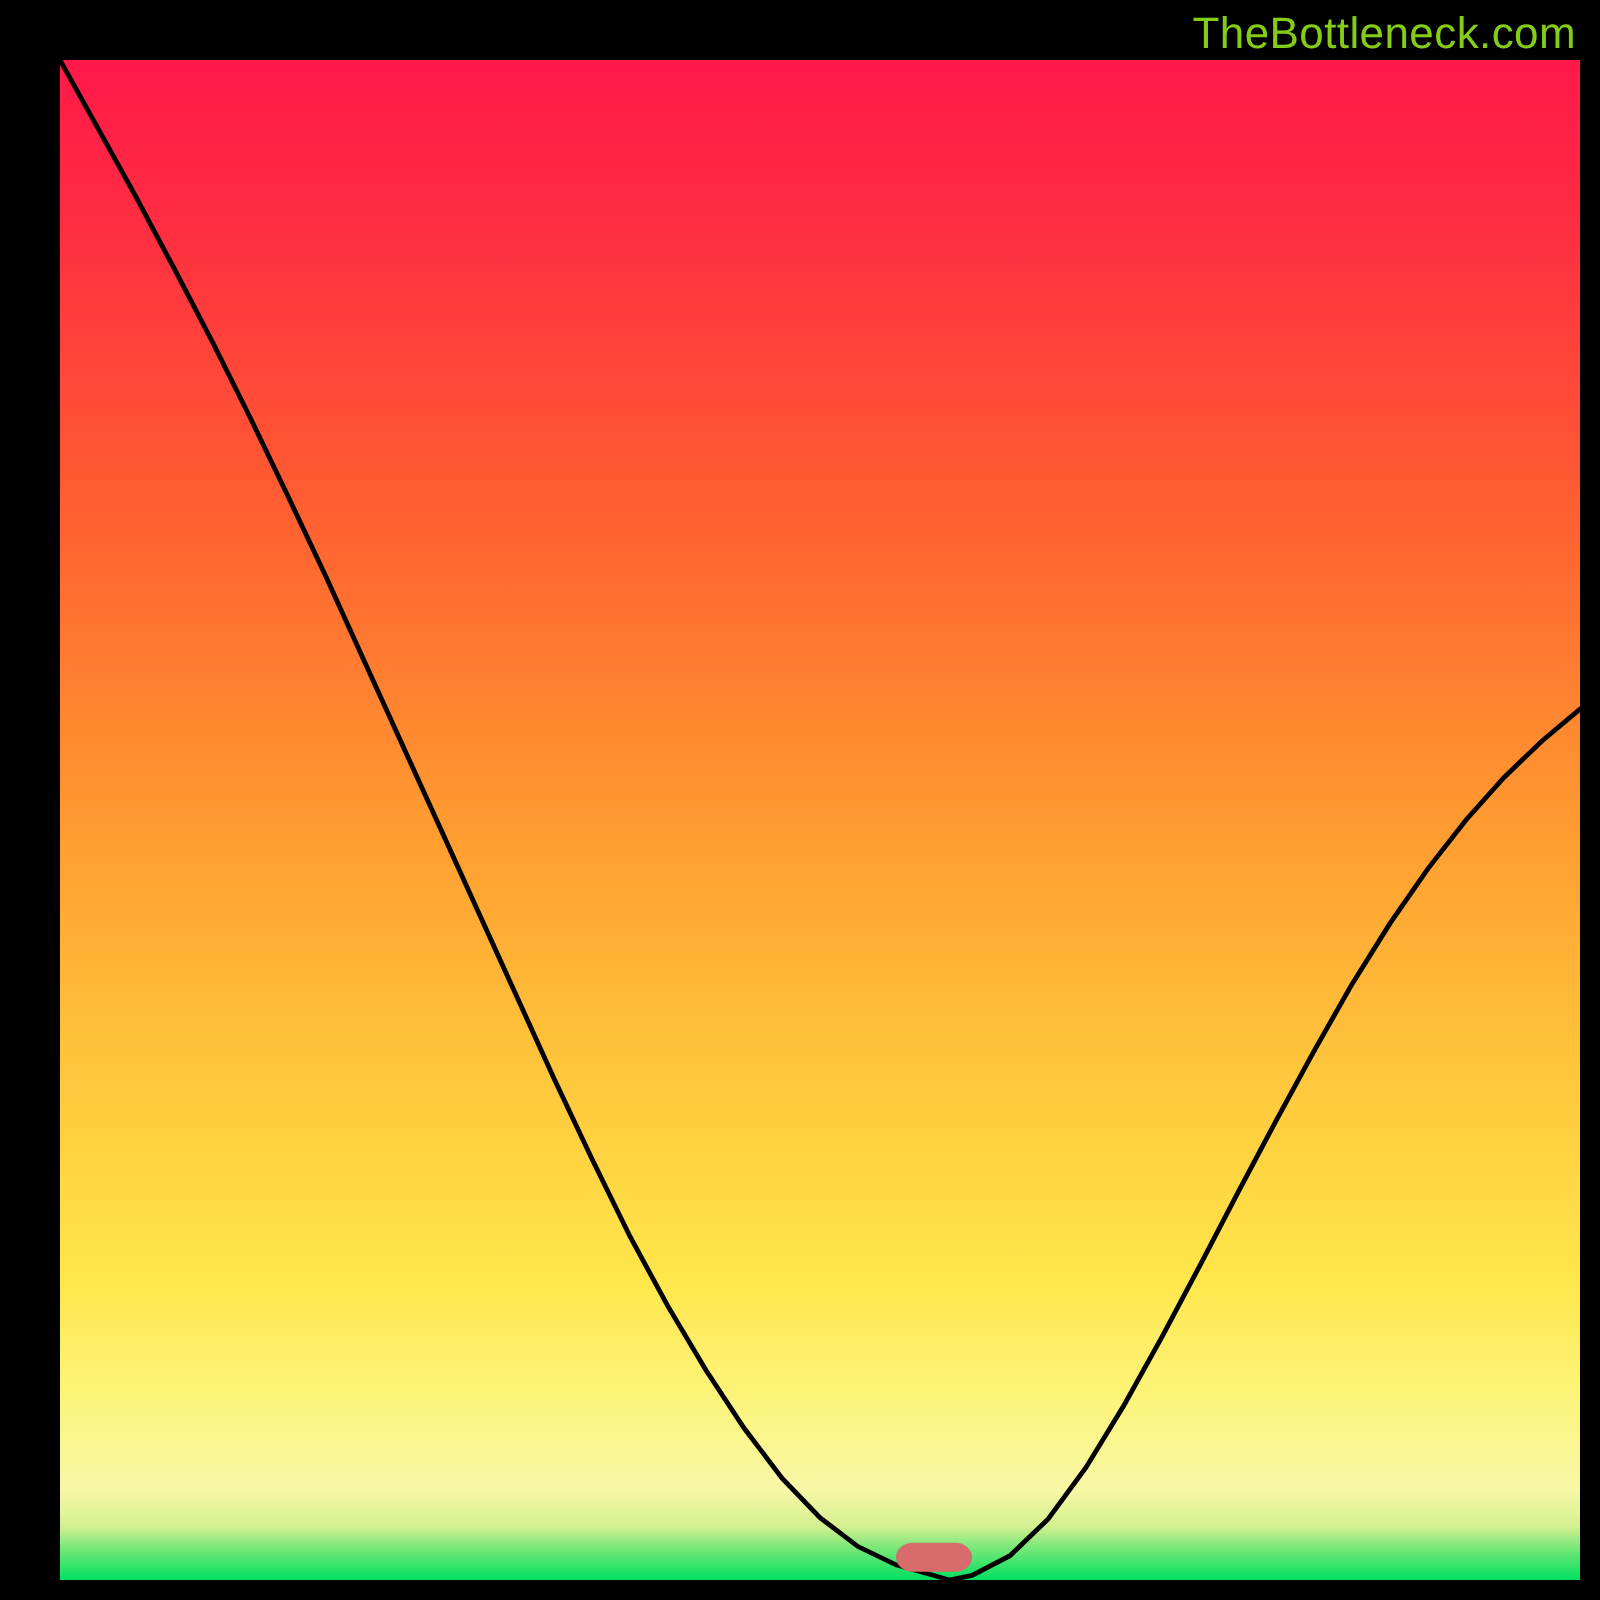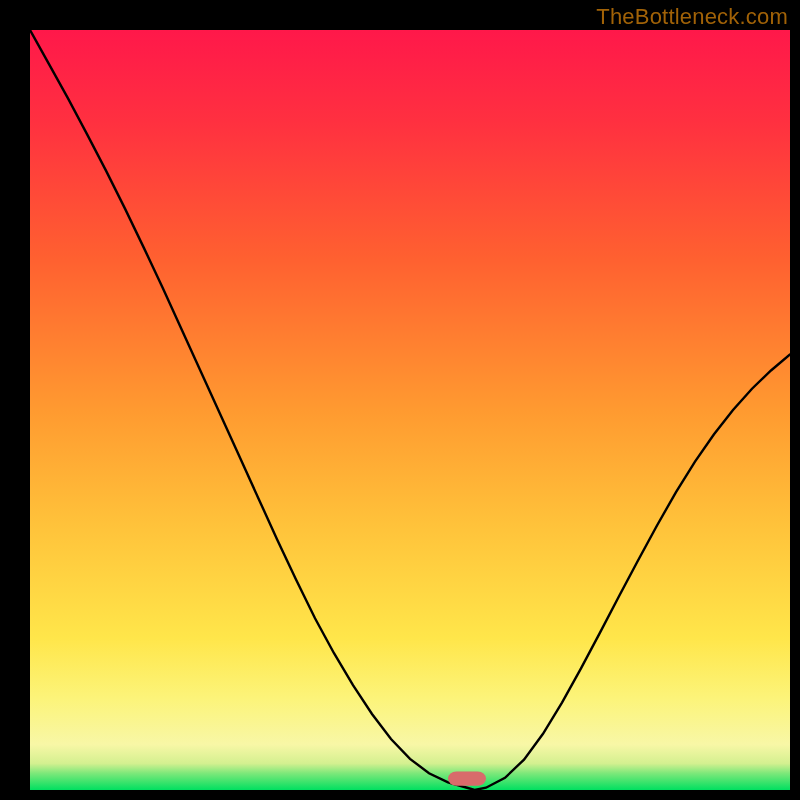--- a/index.html
+++ b/index.html
@@ -24,21 +24,21 @@
     left: 30px;
     top: 30px;
     width: 760px;
     height: 760px;
     overflow: hidden;
   }
   .watermark {
     position: absolute;
     top: 4px;
     right: 12px;
-    color: #a16207;
+    color: #84cc16;
     font-size: 22px;
     font-weight: 500;
     letter-spacing: 0.2px;
   }
 </style>
 </head>
 <body>
 
 <div class="frame">
   <svg class="plot" viewBox="0 0 100 100" preserveAspectRatio="none">

